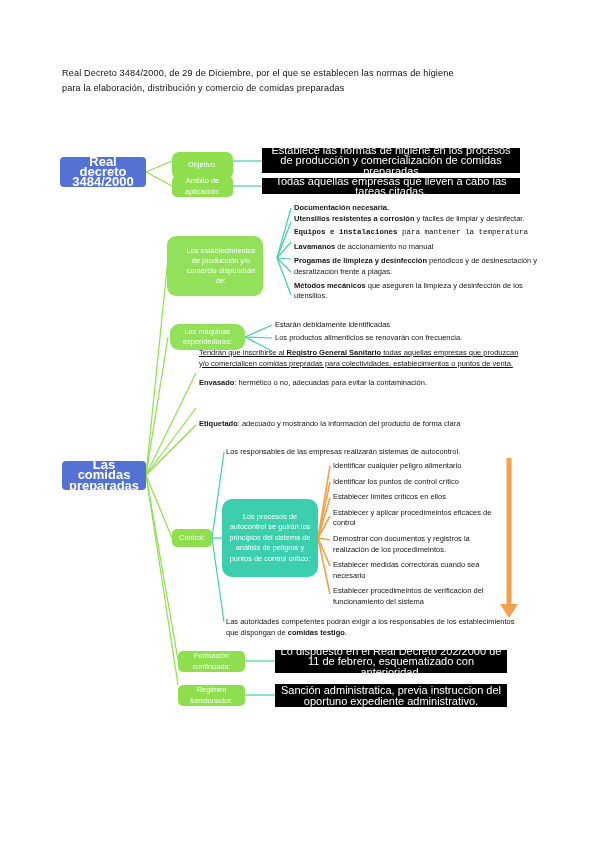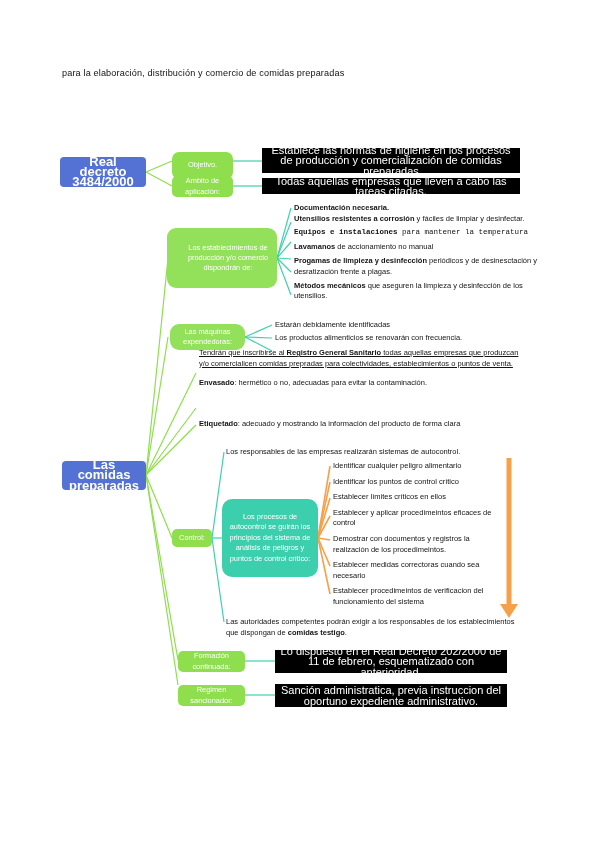--- a/index.html
+++ b/index.html
@@ -145,20 +145,21 @@
     <path d="M245,661 L275,661" stroke="#3fd0ae" stroke-width="1.2" fill="none"></path>
     <path d="M245,695 L275,695" stroke="#3fd0ae" stroke-width="1.2" fill="none"></path>
 
     <g>
       <line x1="509" y1="458" x2="509" y2="606" stroke="#f5a04a" stroke-width="5" fill="none"></line>
       <polygon points="500,604 518,604 509,618" fill="#f5a04a"></polygon>
     </g>
   </svg>
 
   <div class="doc-title">
+    <span style="display: block;">Real Decreto 3484/2000, de 29 de Diciembre, por el que se establecen las normas de higiene</span>
     <span style="display: block;">para la elaboración, distribución y comercio de comidas preparadas</span>
   </div>
 
   <div class="node node-blue" style="left:60px; top:157px; width:86px; height:30px;">
     <span>Real decreto 3484/2000</span>
   </div>
 
   <div class="node node-green" style="left:172px; top:152px; width:61px; height:27px;border-radius:7px;">
     <span>Objetivo.</span>
   </div>
@@ -170,21 +171,21 @@
     <span>Ambito de aplicación:</span>
   </div>
   <div class="node node-teal-box" style="left:262px; top:178px; width:258px; height:16px;">
     <span>Todas aquellas empresas que lleven a cabo las tareas citadas.</span>
   </div>
 
   <div class="node node-blue" style="left:62px; top:461px; width:84px; height:29px;">
     <span>Las comidas preparadas</span>
   </div>
 
-  <div class="node node-green-soft" style="left:167px; top:228px; width:110px; height:60px;padding-left:16px;">
+  <div class="node node-green-soft" style="left:167px; top:236px; width:96px; height:60px;padding-left:16px;">
     <span>Los establecimientos de producción y/o comercio dispondrán de:</span>
   </div>
 
   <div class="txt" style="left:294px; top:203px; width:245px;">
     <div style="margin-bottom:0px;">
       <b>Documentación necesaria.</b><span></span>
     </div>
     <div style="margin-bottom:3px;">
       <b>Utensilios resistentes a corrosión</b><span> y fáciles de limpiar y desinfectar.</span>
     </div>

